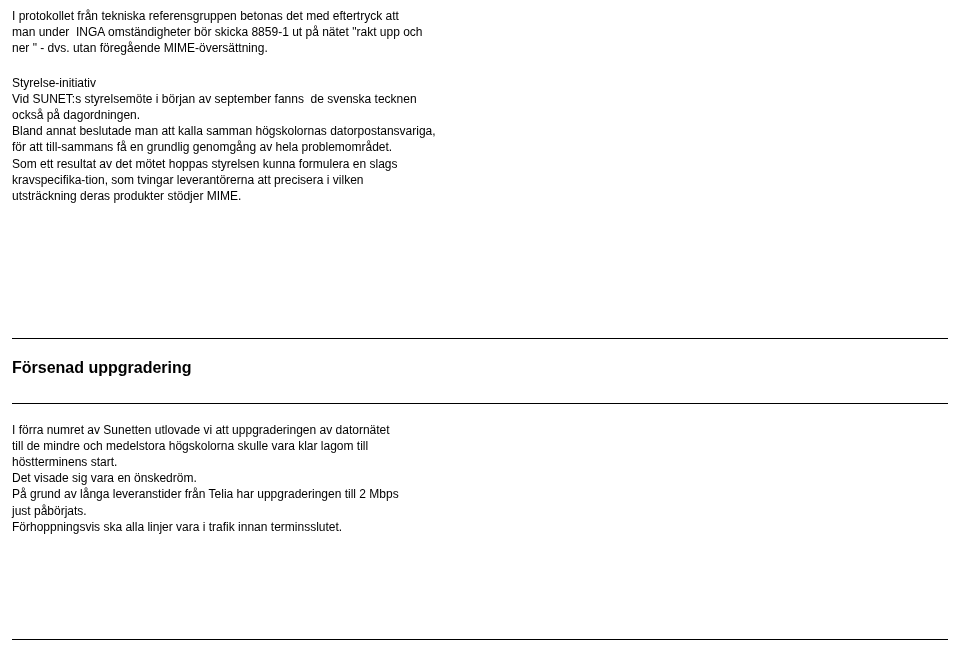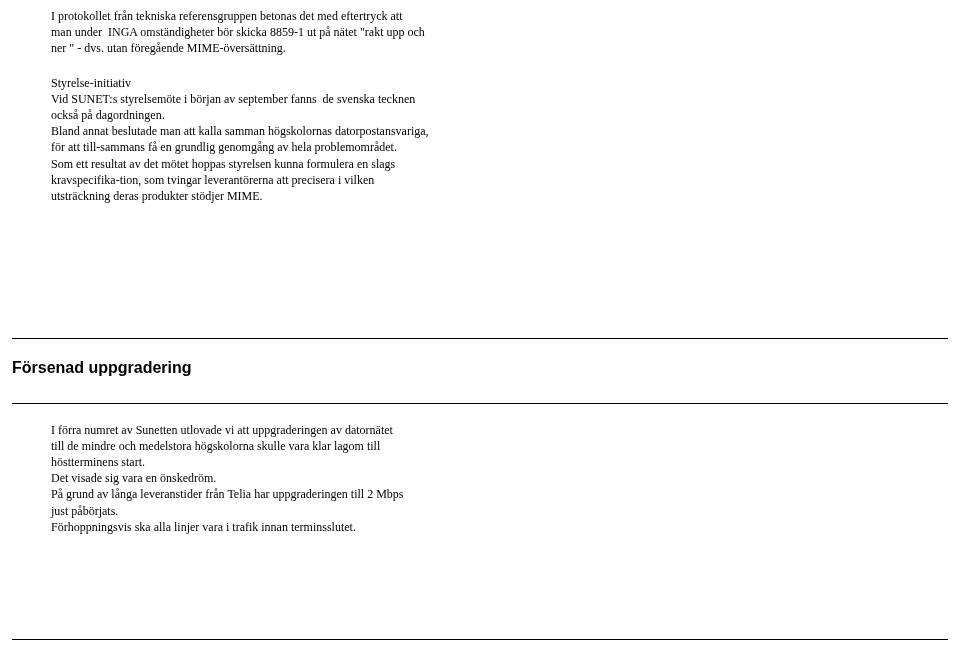--- a/index.html
+++ b/index.html
@@ -8,22 +8,21 @@
     background: #ffffff;
     font-family: "Courier New", Courier, monospace;
     font-size: 12px;
     line-height: 1.35;
     color: #000000;
     width: 960px;
     box-sizing: border-box;
   }
   .pre {
     white-space: pre-wrap;
-    font-family: Liberation Serif, serif;
-    margin-left: 39px;
+    font-family: Liberation Sans, sans-serif;
   }
   hr.sep {
     border: none;
     border-top: 1px solid #000000;
     margin: 24px 0 18px 0;
   }
   h2.section-heading {
     font-family: Arial, Helvetica, sans-serif;
     font-weight: bold;
     font-size: 16px;

